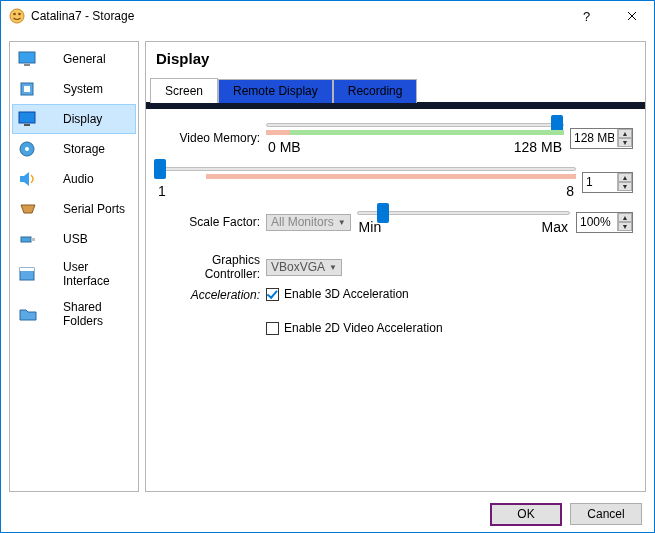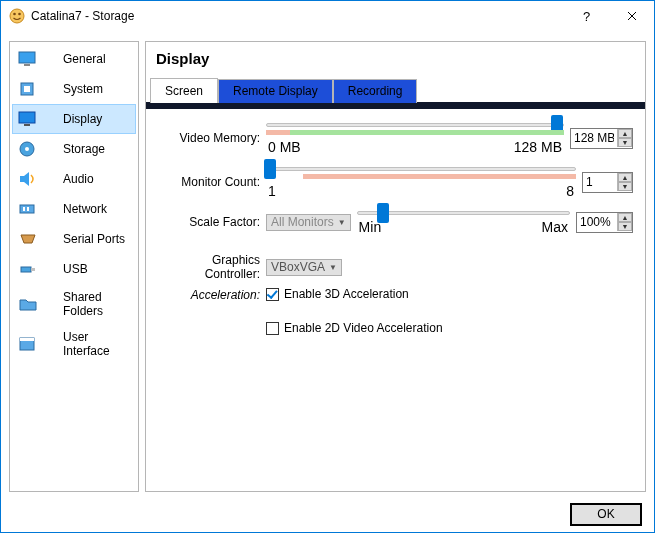--- a/index.html
+++ b/index.html
@@ -35,21 +35,21 @@
   .spin .arrows { width: 15px; display: flex; flex-direction: column; border-left: 1px solid #b5b5b5;}
   .spin .arrows div { height: 9px; font-size: 7px; line-height: 7px; display:flex; align-items:center; justify-content:center; background: #e1e1e1; border:1px solid #adadad; color:#333; }
   .select { display:inline-flex; align-items:center; border: 1px solid #adadad; background: #e1e1e1; height: 17px; padding: 0 4px; font-size:12px; color:#555; gap:4px;}
   .select.disabled { color: #888; }
   .select .caret { font-size: 8px; color:#555; }
   .checkbox-row { display:flex; align-items:center; gap:5px; font-size:12px; margin-bottom:4px;}
   .checkbox { width: 13px; height: 13px; border: 1px solid #333; background:#fff; display:flex; align-items:center; justify-content:center; }
   .checkbox.checked::after { content:''; width:8px; height:4px; border-left:2px solid #0078d7; border-bottom:2px solid #0078d7; transform: rotate(-50deg) translateY(-1px); }
   .footer { position:absolute; left:0; right:0; bottom:0; height:36px; display:flex; align-items:center; justify-content:flex-end; gap:8px; padding-right:12px; }
   .btn { min-width: 72px; height: 22px; font-size:12px; border: 1px solid #adadad; background: #e1e1e1; display:flex; align-items:center; justify-content:center; }
-  .btn.default { border: 2px solid #000000; height:23px;}
+  .btn.default { border: 2px solid #701a75; height:23px;}
 </style>
 </head>
 <body>
 
 <div class="window">
 
   <div class="titlebar">
     <span class="app-icon">
       <svg viewBox="0 0 16 16" width="16" height="16">
         <circle cx="8" cy="8" r="7" fill="#f7c660" stroke="#c88a1f"></circle>
@@ -112,60 +112,50 @@
             <svg width="20" height="16">
               <polygon points="2,5 6,5 11,1 11,15 6,11 2,11" fill="#39a0ed"></polygon>
               <path d="M13 4 Q17 8 13 12" stroke="#f5a623" fill="none" stroke-width="1.5"></path>
             </svg>
           </span>
         <span>Audio</span>
       </div>
       <div class="sidebar-item">
         <span class="sicon">
             <svg width="20" height="16">
-              <rect x="2" y="4" width="14" height="8" fill="#5aa9e6" stroke="#2a6aa0"></rect>
-              <rect x="5" y="6" width="2" height="4" fill="#fff"></rect>
-              <rect x="9" y="6" width="2" height="4" fill="#fff"></rect>
-            </svg>
-          </span>
-        <span>Network</span>
-      </div>
-      <div class="sidebar-item">
-        <span class="sicon">
-            <svg width="20" height="16">
               <path d="M3 4 H17 L14 12 H6 Z" fill="#d69a4d" stroke="#8a5a1f"></path>
             </svg>
           </span>
         <span>Serial Ports</span>
       </div>
       <div class="sidebar-item">
         <span class="sicon">
             <svg width="20" height="16">
               <rect x="3" y="6" width="10" height="5" fill="#4aa3df" stroke="#2a6aa0"></rect>
               <rect x="13" y="7" width="4" height="3" fill="#c0c0c0"></rect>
             </svg>
           </span>
         <span>USB</span>
       </div>
       <div class="sidebar-item">
         <span class="sicon">
             <svg width="20" height="16">
-              <path d="M2 4 H8 L10 6 H18 V14 H2 Z" fill="#5aa9e6" stroke="#2a6aa0"></path>
-            </svg>
-          </span>
-        <span>Shared Folders</span>
-      </div>
-      <div class="sidebar-item">
-        <span class="sicon">
-            <svg width="20" height="16">
               <rect x="2" y="2" width="14" height="12" fill="#5aa9e6" stroke="#2a6aa0"></rect>
               <rect x="2" y="2" width="14" height="3" fill="#fff"></rect>
             </svg>
           </span>
         <span>User Interface</span>
+      </div>
+      <div class="sidebar-item">
+        <span class="sicon">
+            <svg width="20" height="16">
+              <path d="M2 4 H8 L10 6 H18 V14 H2 Z" fill="#5aa9e6" stroke="#2a6aa0"></path>
+            </svg>
+          </span>
+        <span>Shared Folders</span>
       </div>
     </div>
 
     <div class="main">
       <div class="page-title">Display</div>
       <div class="tabs">
         <div class="tab active">Screen</div>
         <div class="tab">Remote Display</div>
         <div class="tab">Recording</div>
       </div>
@@ -191,21 +181,20 @@
               <input value="128 MB" style="">
               <div class="arrows">
                   <div>▲</div>
                   <div>▼</div>
                 </div>
             </div>
           </div>
         </div>
 
         <div class="row" style="margin-top:10px;">
-          <div class="label">Monitor Count:</div>
           <div class="control">
             <div class="slider-wrap">
               <div class="slider-track">
                 <div class="thumb" style="left:-3px"></div>
               </div>
               <div class="slider-track" style="margin-top:3px;height:5px;border:none;background:transparent;">
                 <div class="seg-red" style="left:12%;right:0"></div>
               </div>
               <div class="ticklabels">
                 <span>1</span>
@@ -271,15 +260,16 @@
             </div>
           </div>
         </div>
 
       </div>
     </div>
   </div>
 
   <div class="footer">
     <div class="btn default">OK</div>
+    <div class="btn">Cancel</div>
   </div>
 
 </div>
 
 </body></html>

